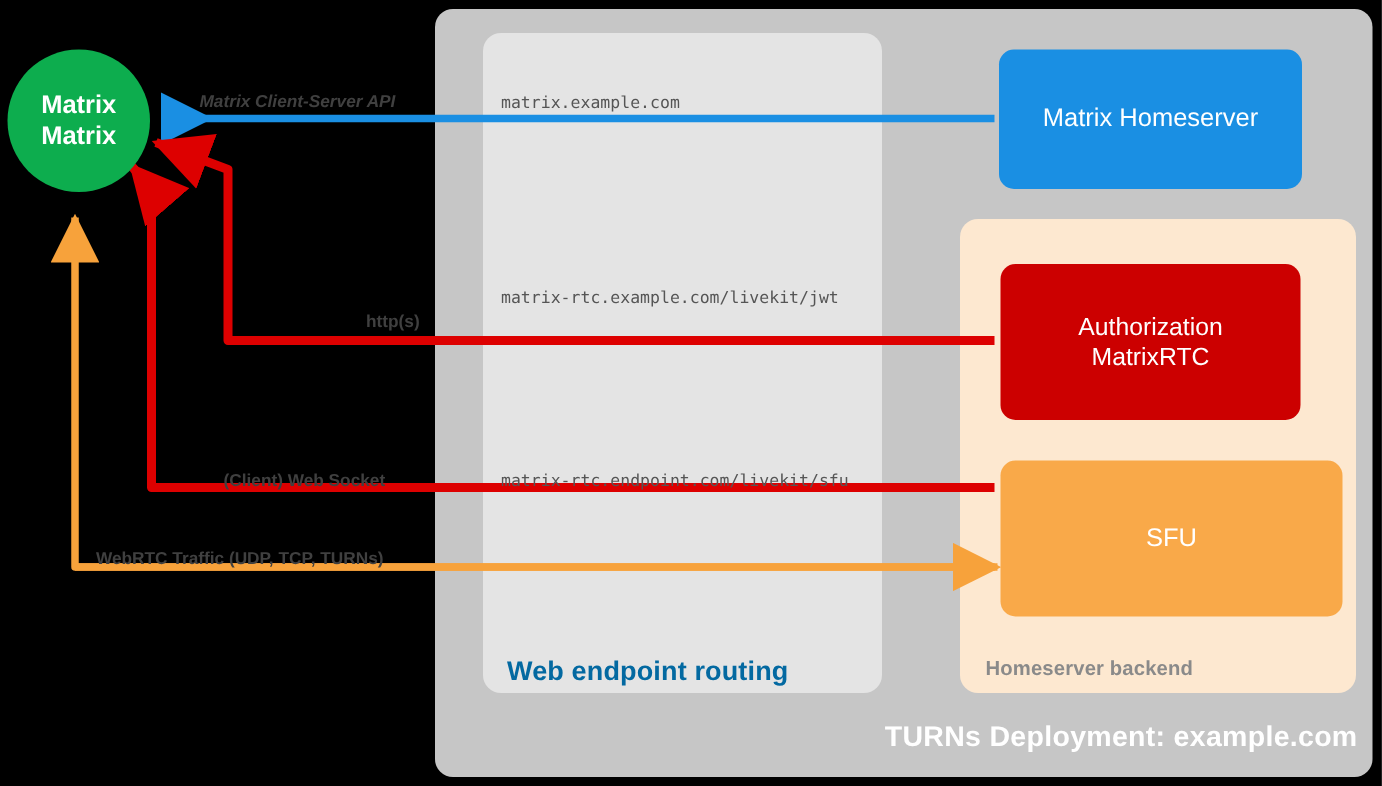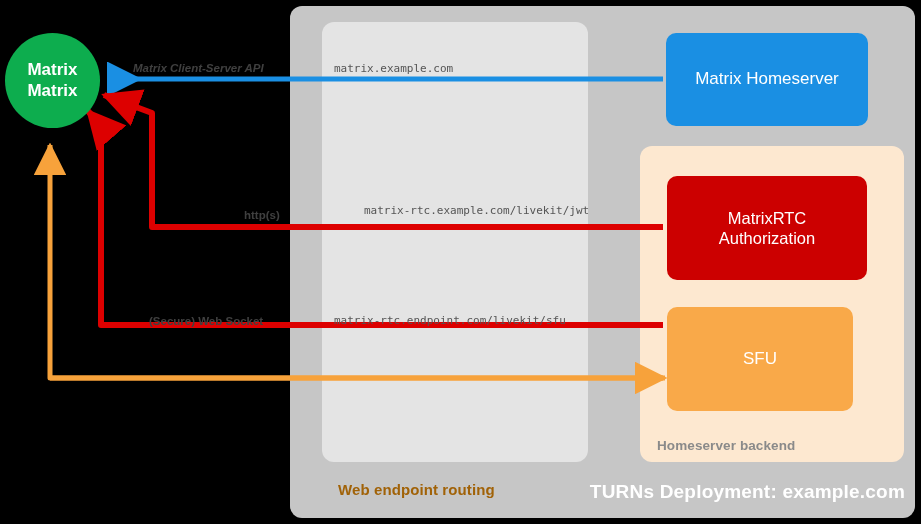--- a/index.html
+++ b/index.html
@@ -31,25 +31,24 @@
     top: 22px;
     width: 266px;
     height: 440px;
     background: #e4e4e4;
     border-radius: 12px;
   }
   .routing-label {
     position: absolute;
     left: 338px;
     top: 437px;
-    font-size: 15px;
-    font-weight: bold;
-    color: #a16207;
+    font-size: 18px;
+    font-weight: bold;
+    color: #0369a1;
     letter-spacing: 0.1px;
-    margin-top: 44px;
   }
   .backend-box {
     position: absolute;
     left: 640px;
     top: 146px;
     width: 264px;
     height: 316px;
     background: #fde8d0;
     border-radius: 12px;
   }
@@ -113,21 +112,21 @@
     left: 667px;
     top: 176px;
     width: 200px;
     height: 104px;
     background: #cc0000;
     font-size: 16.5px;
   }
   .node-sfu {
     left: 667px;
     top: 307px;
-    width: 186px;
+    width: 228px;
     height: 104px;
     background: #f9a949;
     font-size: 17px;
   }
   
   .lbl {
     position: absolute;
     white-space: nowrap;
     color: #404040;
     font-size: 11.5px;
@@ -190,36 +189,37 @@
     <span>Matrix</span>
     <span>Matrix</span>
   </div>
 
   <div class="node node-homeserver">
     <span>Matrix Homeserver</span>
   </div>
 
   <div class="node node-auth">
     <div>
+      <div>Authorization</div>
       <div>MatrixRTC</div>
-      <div>Authorization</div>
     </div>
   </div>
 
   <div class="node node-sfu">
     <span>SFU</span>
   </div>
 
   <div class="lbl" style="left:133px; top:62px;font-style:italic;">Matrix Client-Server API</div>
   <div class="url" style="left:334px; top:62px;">matrix.example.com</div>
 
   <div class="lbl" style="left:244px; top:209px;">http(s)</div>
-  <div class="url" style="left:334px; top:204px;margin-left:30px;">matrix-rtc.example.com/livekit/jwt</div>
-
-  <div class="lbl" style="left:149px; top:315px;">(Secure) Web Socket</div>
+  <div class="url" style="left:334px; top:192px;">matrix-rtc.example.com/livekit/jwt</div>
+
+  <div class="lbl" style="left:149px; top:315px;">(Client) Web Socket</div>
   <div class="url" style="left:334px; top:314px;">matrix-rtc.endpoint.com/livekit/sfu</div>
 
+  <div class="lbl" style="left:64px; top:367px;">WebRTC Traffic (UDP, TCP, TURNs)</div>
 
   <div class="routing-label">Web endpoint routing</div>
   <div class="backend-label">Homeserver backend</div>
   <div class="site-label">TURNs Deployment: example.com</div>
 
 </div>
 
 </body></html>

